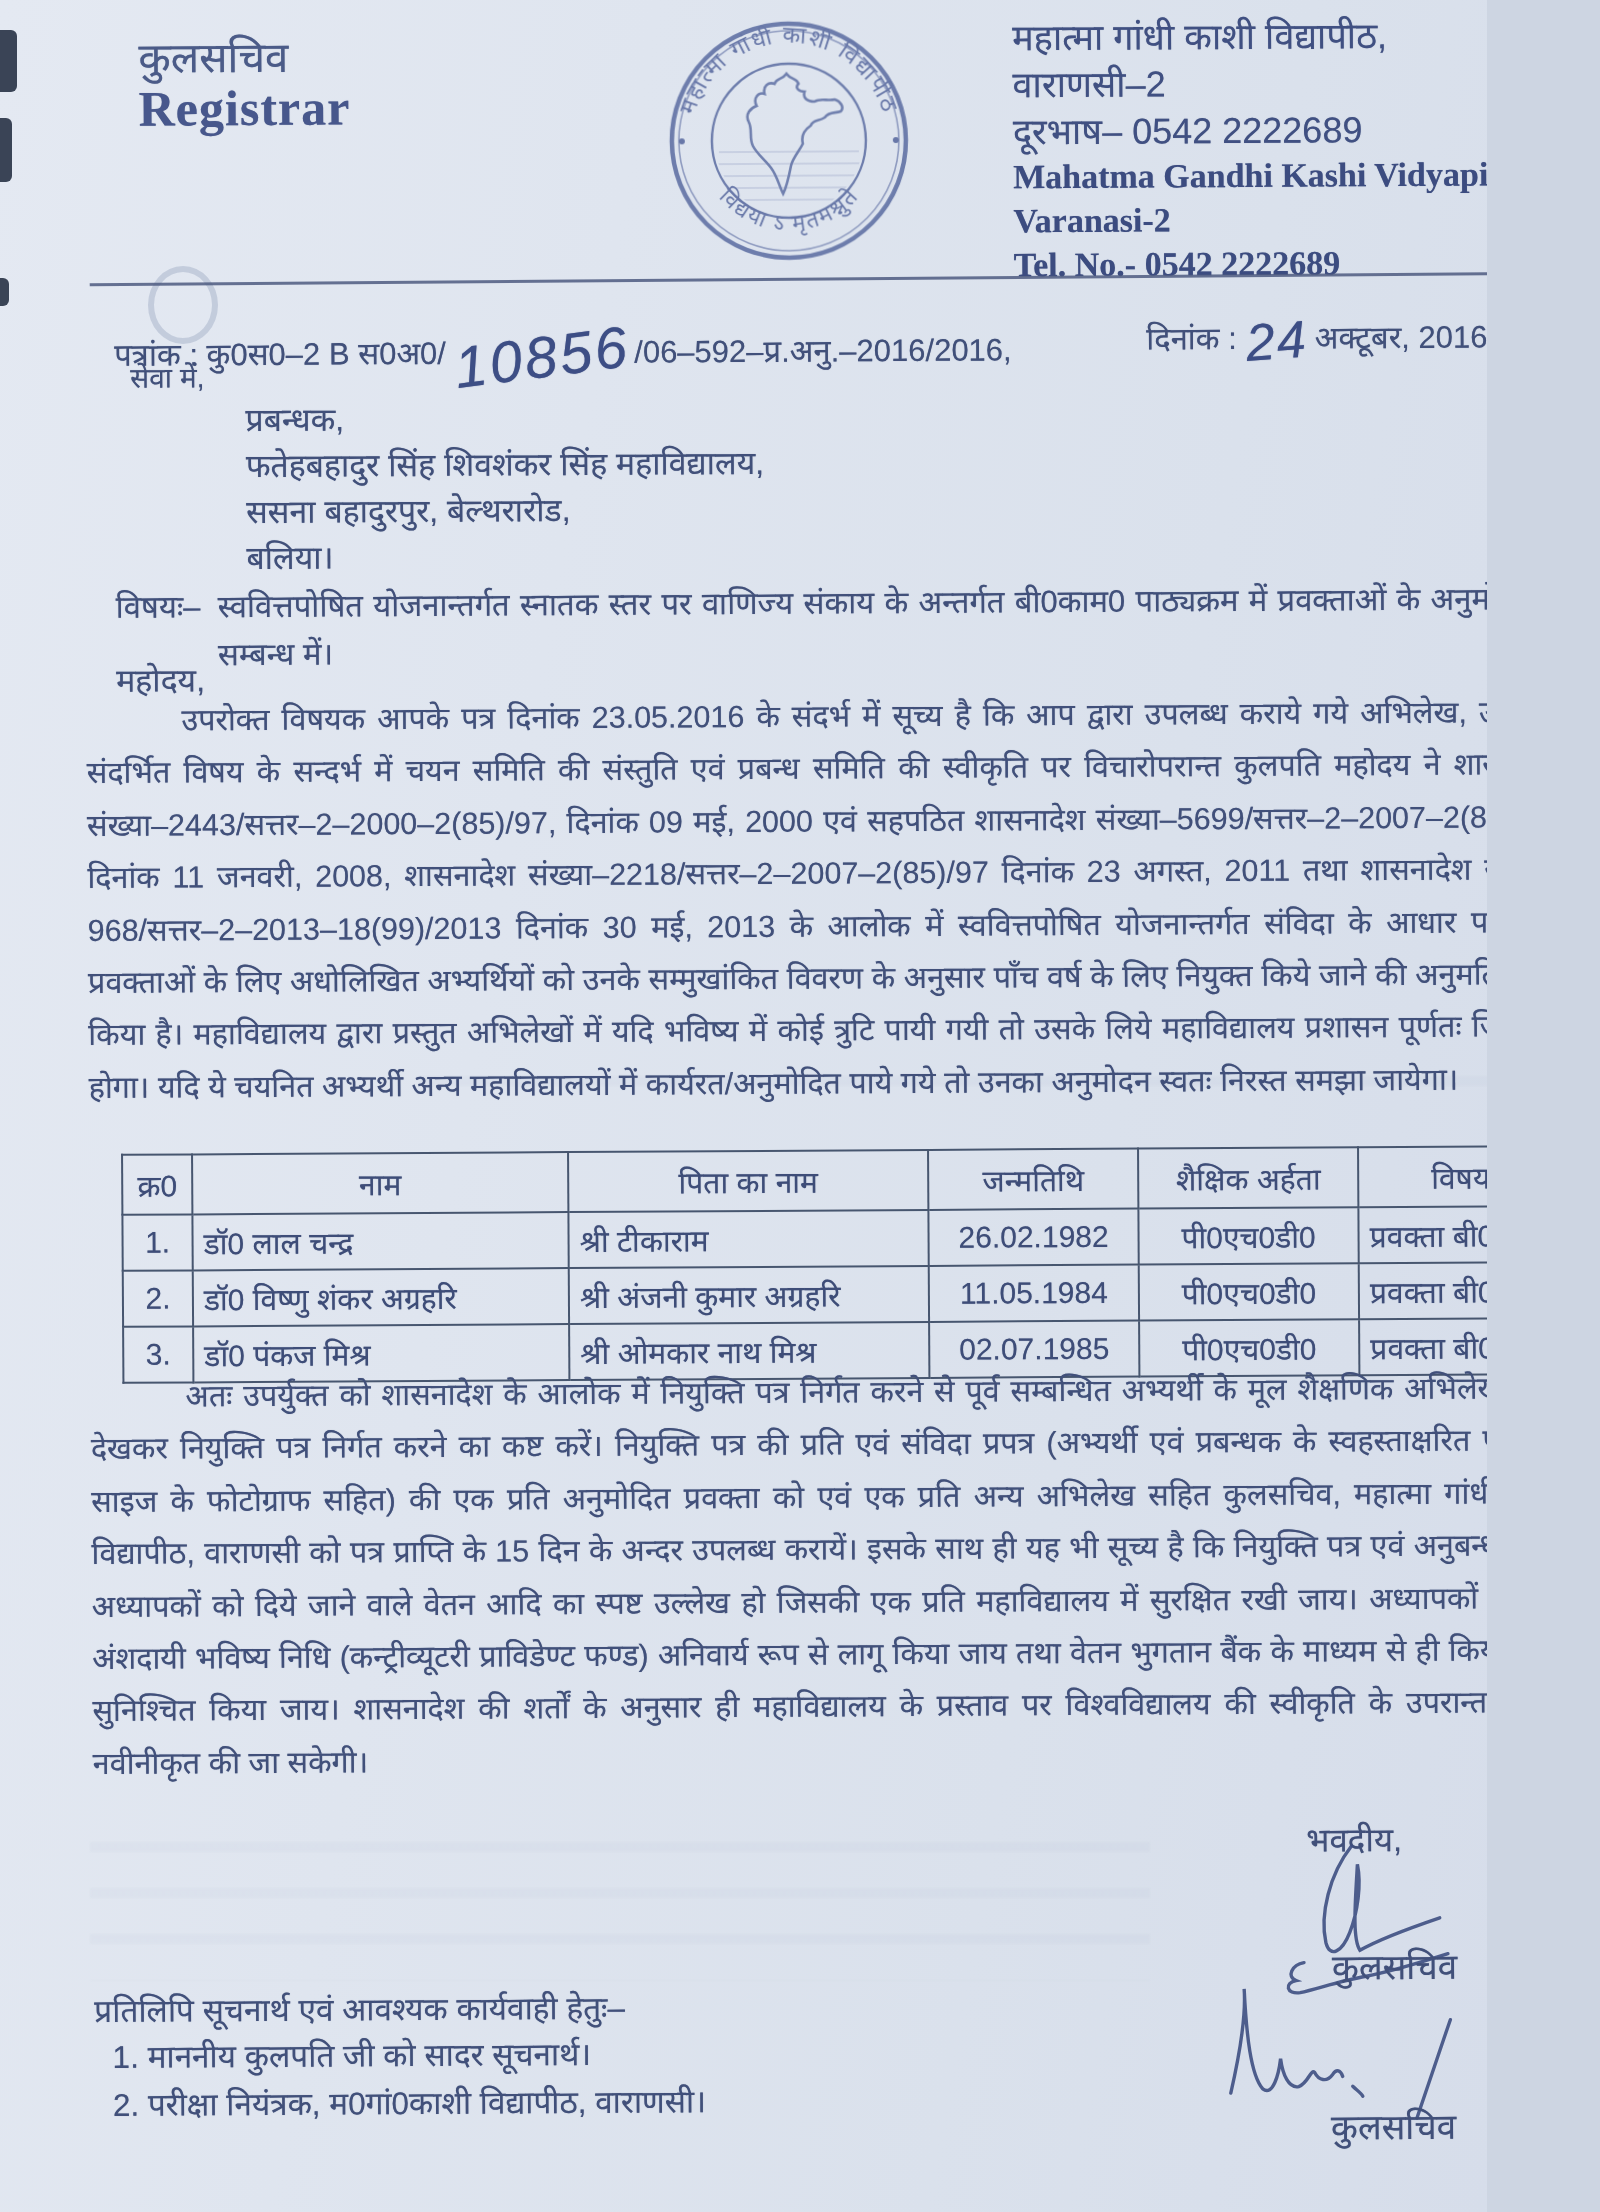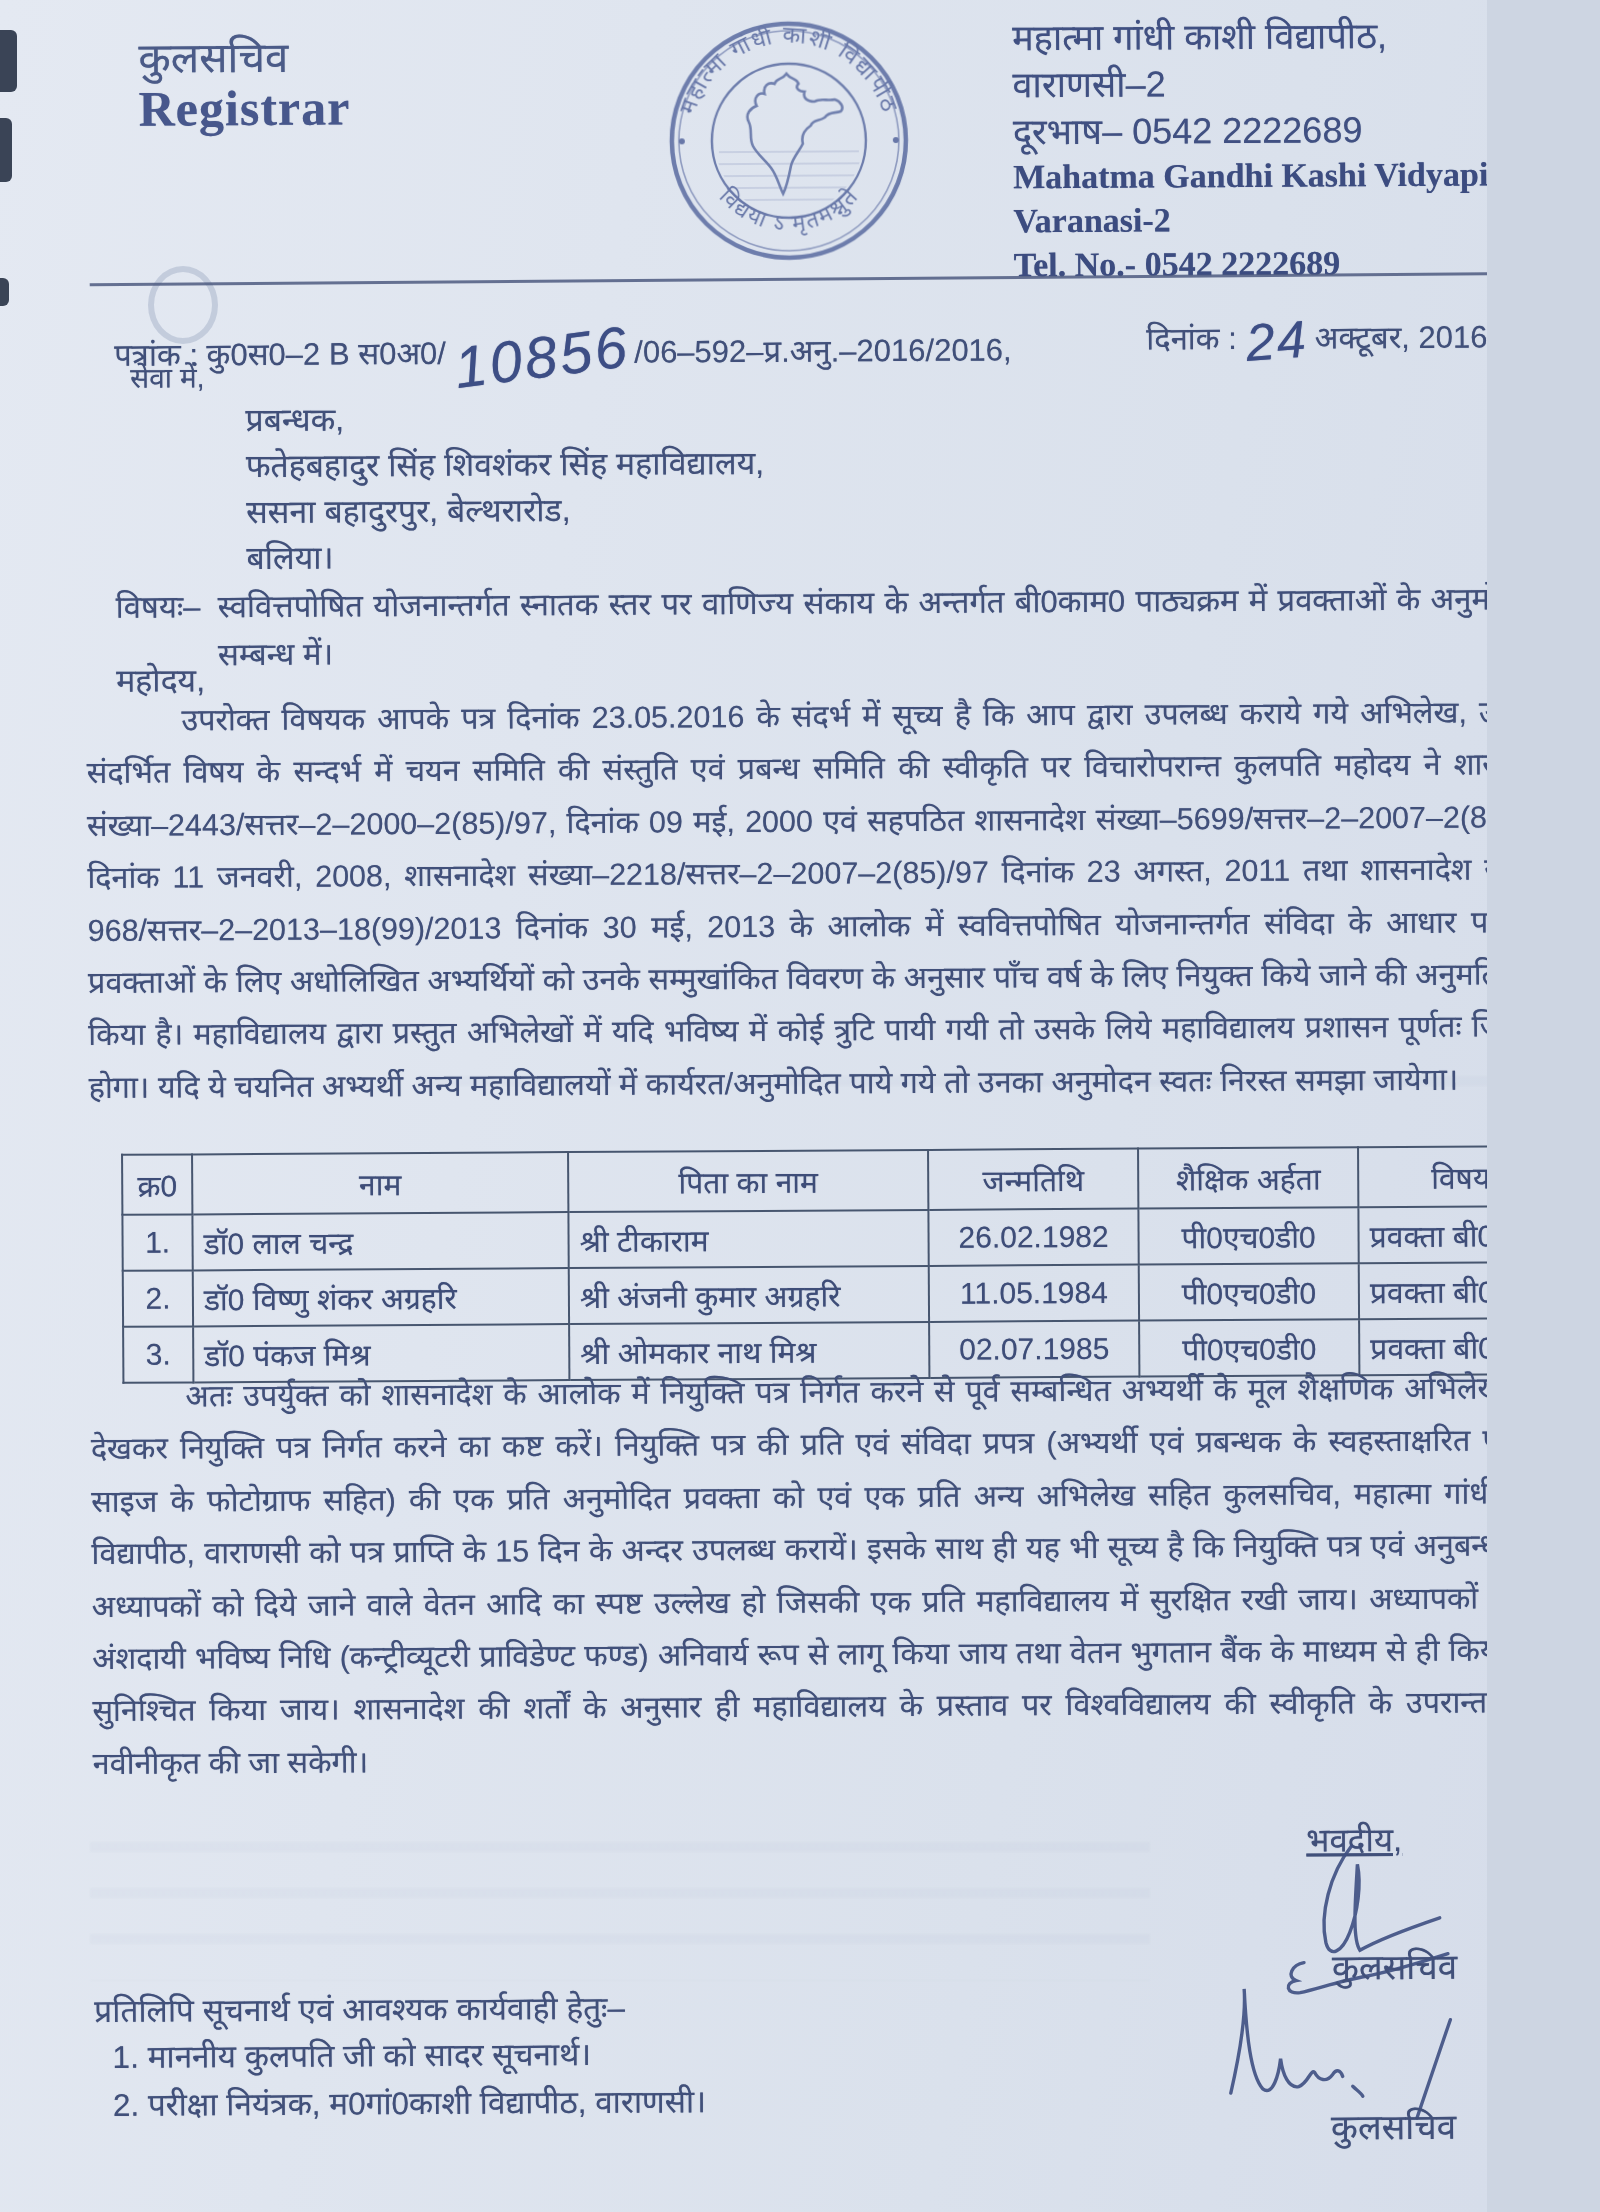--- a/index.html
+++ b/index.html
@@ -42,21 +42,21 @@
 
   
   .tablewrap{left:114px;top:1150px;}
   table.approval{border-collapse:collapse;width:1441px;table-layout:fixed;font-size:30px;color:#3e4d78;}
   table.approval th,table.approval td{border:2.5px solid #47566f;padding:4px 10px;height:46px;font-weight:normal;overflow:hidden;white-space:nowrap;}
   table.approval th{text-align:center;height:50px;}
   td.c{text-align:center;}
   td.l{text-align:left;padding-left:14px;}
 
   
-  .closing{left:1295px;top:1820px;font-size:33px;text-decoration:underline;}
+  .closing{left:1295px;top:1820px;font-size:33px;}
   .ksachiv1{left:1320px;top:1946px;font-size:35px;}
   .ksachiv2{left:1318px;top:2106px;font-size:35px;}
   .sig{stroke:#3e4f82;fill:none;stroke-width:3.4;stroke-linecap:round;opacity:.9;}
 
   
   .cc-h{left:82px;top:1984px;font-size:31.5px;}
   .cc-1{left:100px;top:2030px;font-size:31.5px;}
   .cc-2{left:100px;top:2078px;font-size:31.5px;}
 
   

